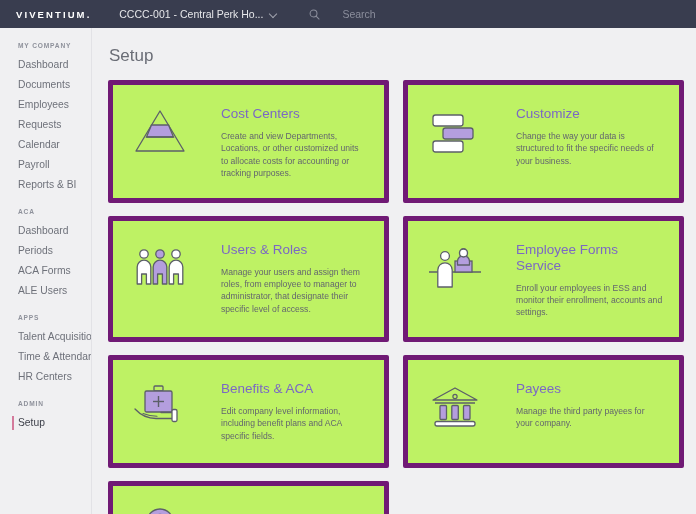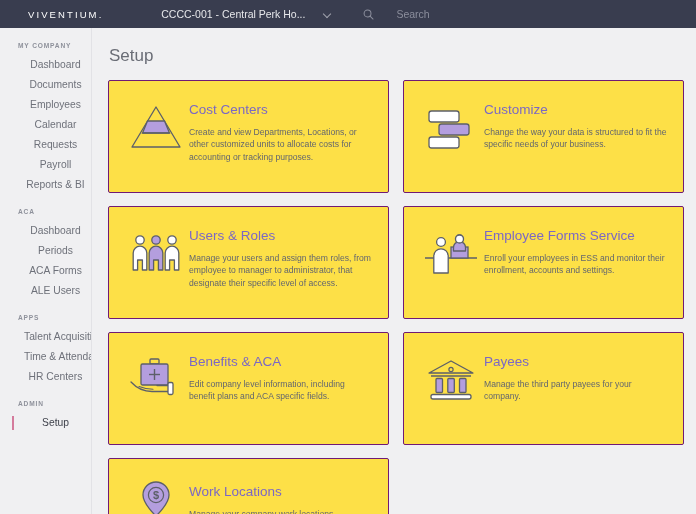--- a/index.html
+++ b/index.html
@@ -23,35 +23,34 @@
     background: #393d4f;
     display: flex;
     align-items: center;
     padding: 0 0 0 16px;
     position: relative;
   }
 
   .logo {
     color: #ffffff;
     font-size: 9.5px;
-    font-weight: normal;
+    font-weight: bold;
     letter-spacing: 2.1px;
     white-space: nowrap;
-    margin-left: 12px;
   }
   .logo-dot {
     letter-spacing: 0;
     font-size: 9.5px;
   }
 
   .company-select {
     display: flex;
     align-items: center;
-    margin-left: 60px;
-    gap: 19px;
+    margin-left: 30px;
+    gap: 7px;
     cursor: pointer;
   }
   .company-name {
     color: #e6e7ea;
     font-size: 10.5px;
     white-space: nowrap;
   }
   .chev {
     width: 7px;
     height: 7px;
@@ -112,25 +111,24 @@
     letter-spacing: .85px;
     color: #8e919b;
     padding: 0 0 6px 18px;
     text-transform: uppercase;
   }
 
   .nav-item {
     position: relative;
     font-size: 10.3px;
     color: #6e717a;
-    padding: 3px 4px 3px 24px;
+    padding: 3px 4px 3px 18px;
     line-height: 14px;
     white-space: nowrap;
     cursor: pointer;
-    text-align: center;
   }
   .nav-item.active {
     color: #3e414b;
   }
   .nav-item.active::before {
     content: "";
     position: absolute;
     left: 12px; top: 3px;
     width: 1.6px; height: 14px;
     background: #d47b9c;
@@ -150,28 +148,29 @@
     margin: 0 0 14px 1px;
   }
 
   .grid {
     display: grid;
     grid-template-columns: 1fr 1fr;
     gap: 13px 14px;
   }
 
   .card {
-    background: #fde047;
-    border: 1px solid #701a75;
+    background: #bef264;
+    border: 5px solid #701a75;
     border-radius: 2px;
     min-height: 113px;
     display: flex;
     align-items: flex-start;
     padding: 20px 16px 18px 14px;
     cursor: pointer;
+    gap: 28px;
   }
   .card.short { min-height: 74px; align-items: center; }
 
   .card-icon {
     flex: 0 0 66px;
     width: 66px;
     display: flex;
     align-items: flex-start;
     justify-content: center;
     padding-top: 2px;
@@ -221,22 +220,22 @@
 
 <div class="shell">
 
   <nav class="sidebar">
 
     <div class="nav-group">
       <div class="nav-head">MY COMPANY</div>
       <div class="nav-item">Dashboard</div>
       <div class="nav-item">Documents</div>
       <div class="nav-item">Employees</div>
+      <div class="nav-item">Requests</div>
       <div class="nav-item">Calendar</div>
-      <div class="nav-item">Requests</div>
       <div class="nav-item">Payroll</div>
       <div class="nav-item">Reports &amp; BI</div>
     </div>
 
     <div class="nav-group">
       <div class="nav-head">ACA</div>
       <div class="nav-item">Dashboard</div>
       <div class="nav-item">Periods</div>
       <div class="nav-item">ACA Forms</div>
       <div class="nav-item">ALE Users</div>

